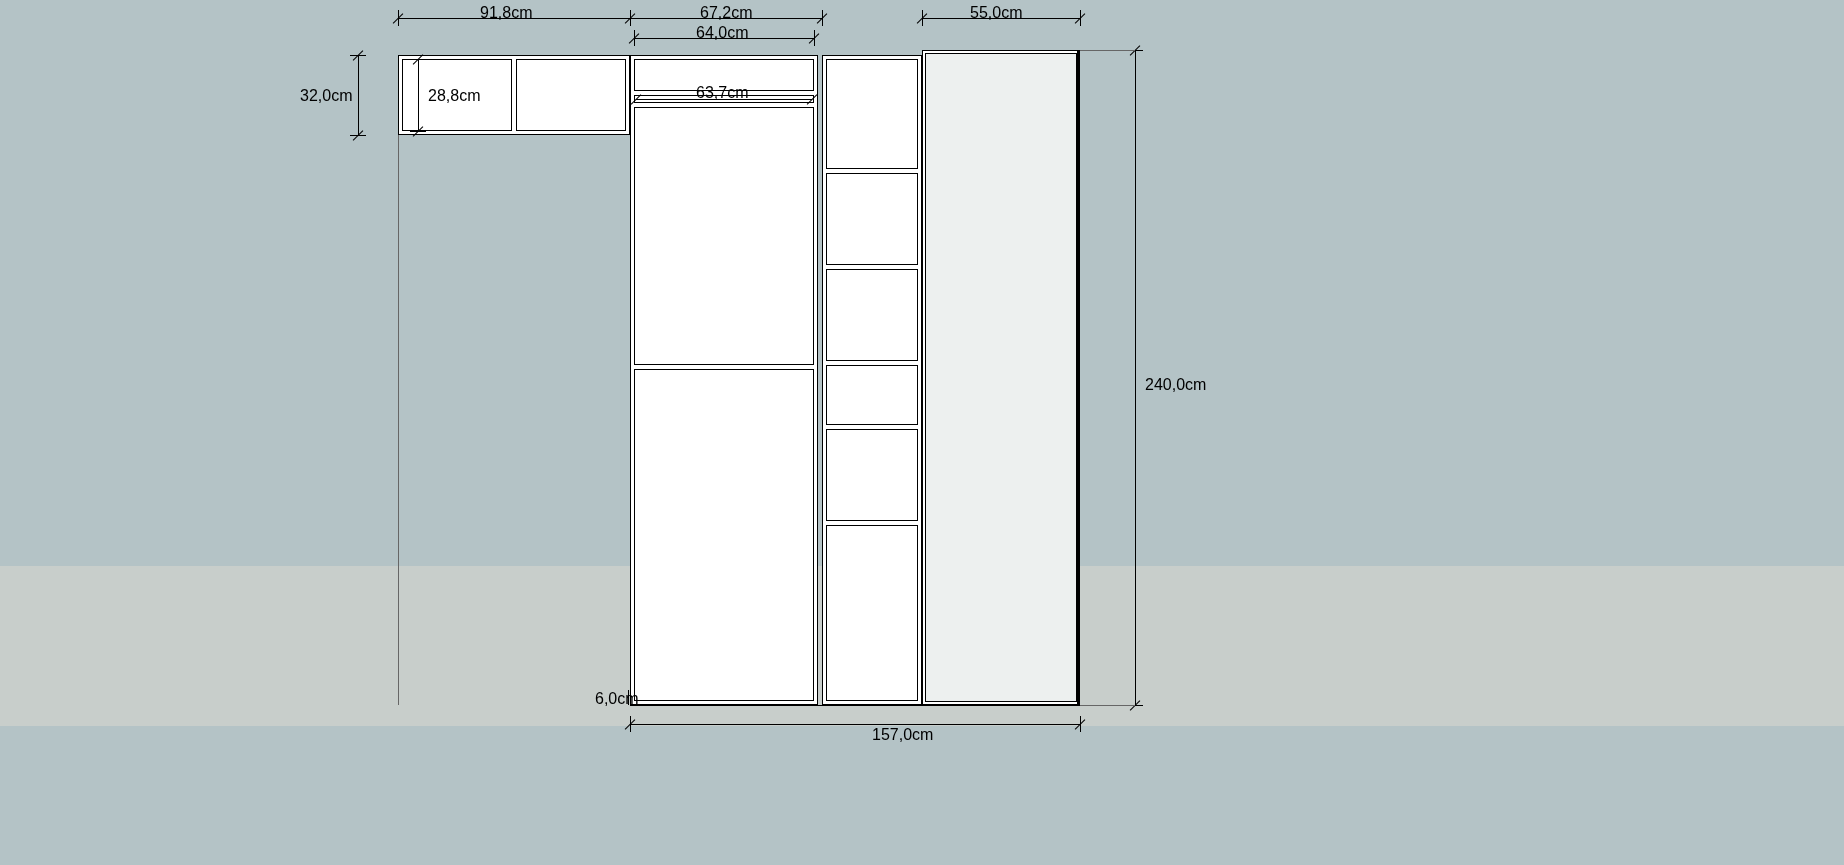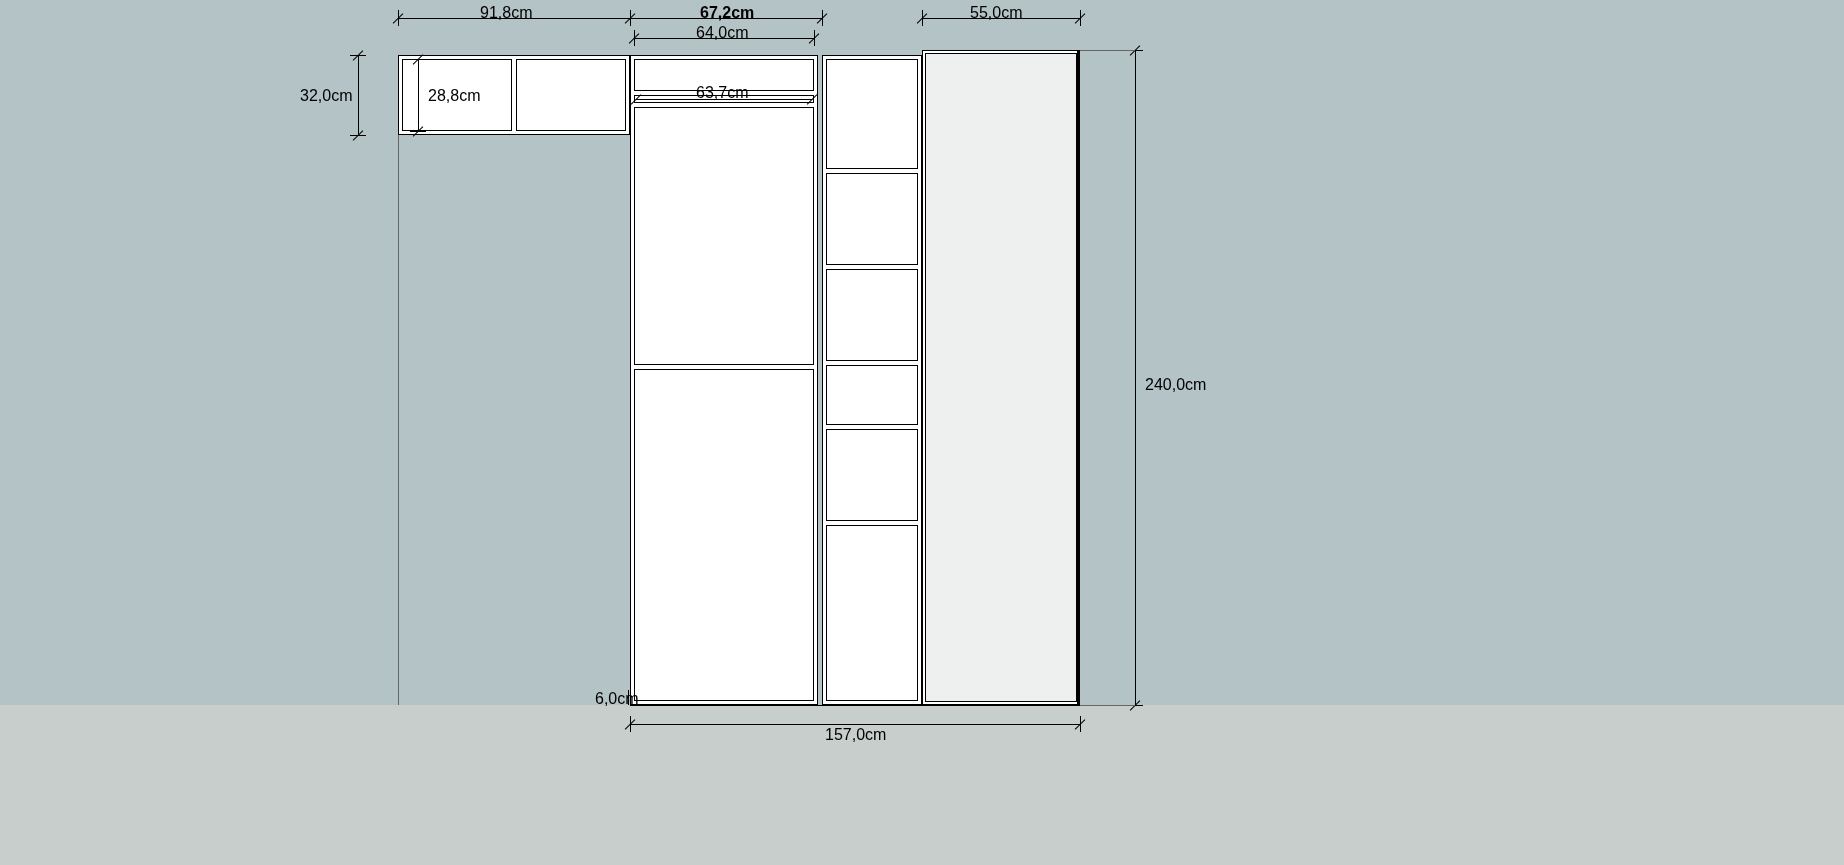--- a/index.html
+++ b/index.html
@@ -11,21 +11,21 @@
     width: 1844px;
     height: 865px;
     overflow: hidden;
     position: relative;
   }
   .canvas {
     position: absolute;
     top: 0;
     left: 0;
     width: 1844px;
-    height: 865px;
+    height: 726px;
   }
   .ground {
     position: absolute;
     left: 0;
     bottom: 0;
     width: 100%;
     height: 160px;
     background: #c8cecb;
   }
   .box {
@@ -123,21 +123,21 @@
   <div class="dim-line-h" style="left:398px; top:18px; width:232px;"></div>
   <div class="tick-v" style="left:398px; top:10px; height:16px;"></div>
   <div class="tick-v" style="left:630px; top:10px; height:16px;"></div>
   <div class="arrow-slash" style="left:393px; top:13px;"></div>
   <div class="arrow-slash" style="left:625px; top:13px;"></div>
   <div class="dim-label" style="left:480px; top:4px;">91,8cm</div>
 
   <div class="dim-line-h" style="left:630px; top:18px; width:192px;"></div>
   <div class="tick-v" style="left:822px; top:10px; height:16px;"></div>
   <div class="arrow-slash" style="left:817px; top:13px;"></div>
-  <div class="dim-label" style="left:700px; top:4px;font-weight:bold;">67,2cm</div>
+  <div class="dim-label" style="left:700px; top:4px;">67,2cm</div>
 
   <div class="dim-line-h" style="left:634px; top:38px; width:180px;"></div>
   <div class="tick-v" style="left:634px; top:30px; height:16px;"></div>
   <div class="tick-v" style="left:814px; top:30px; height:16px;"></div>
   <div class="arrow-slash" style="left:629px; top:33px;"></div>
   <div class="arrow-slash" style="left:809px; top:33px;"></div>
   <div class="dim-label" style="left:696px; top:24px;">64,0cm</div>
 
   <div class="dim-line-h" style="left:636px; top:99px; width:176px;"></div>
   <div class="arrow-slash" style="left:631px; top:94px;"></div>
@@ -175,18 +175,18 @@
   <div class="dim-label" style="left:1145px; top:370px;margin-top:6px;">240,0cm</div>
 
   <div class="tick-h" style="left:1080px; top:50px; width:55px; border-color:#666;"></div>
   <div class="tick-h" style="left:1080px; top:705px; width:55px; border-color:#666;"></div>
 
   <div class="dim-line-h" style="left:630px; top:724px; width:450px;"></div>
   <div class="tick-v" style="left:630px; top:716px; height:16px;"></div>
   <div class="tick-v" style="left:1080px; top:716px; height:16px;"></div>
   <div class="arrow-slash" style="left:625px; top:719px;"></div>
   <div class="arrow-slash" style="left:1075px; top:719px;"></div>
-  <div class="dim-label" style="left:825px; top:726px;">157,0cm</div>
+  <div class="dim-label" style="left:872px; top:726px;">157,0cm</div>
 
   <div class="dim-label" style="left:583px; top:690px;margin-left:12px;">6,0cm</div>
   <div class="tick-v" style="left:628px; top:690px; height:15px;"></div>
 
 </div>
 
 </body></html>

